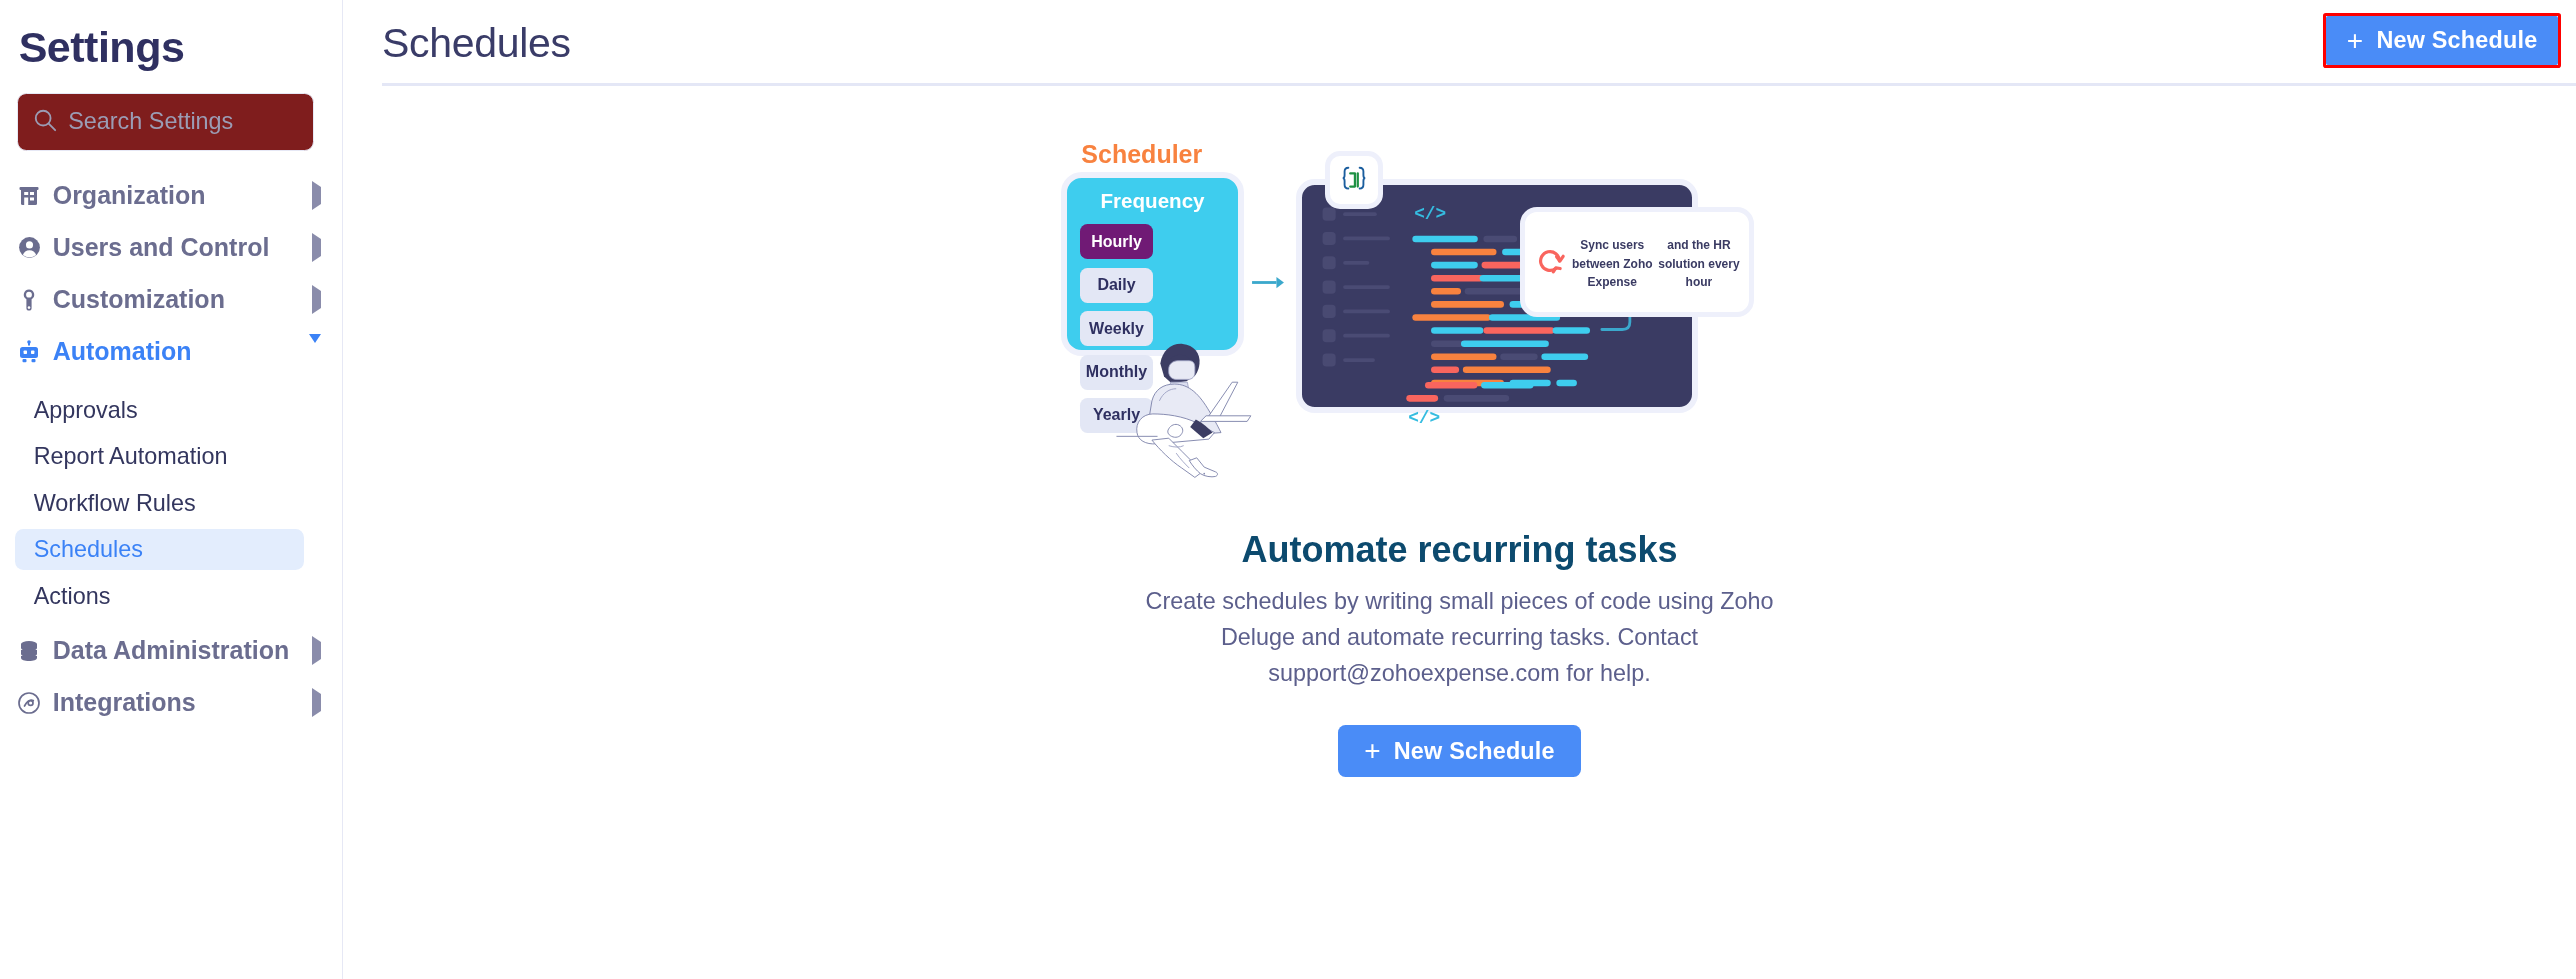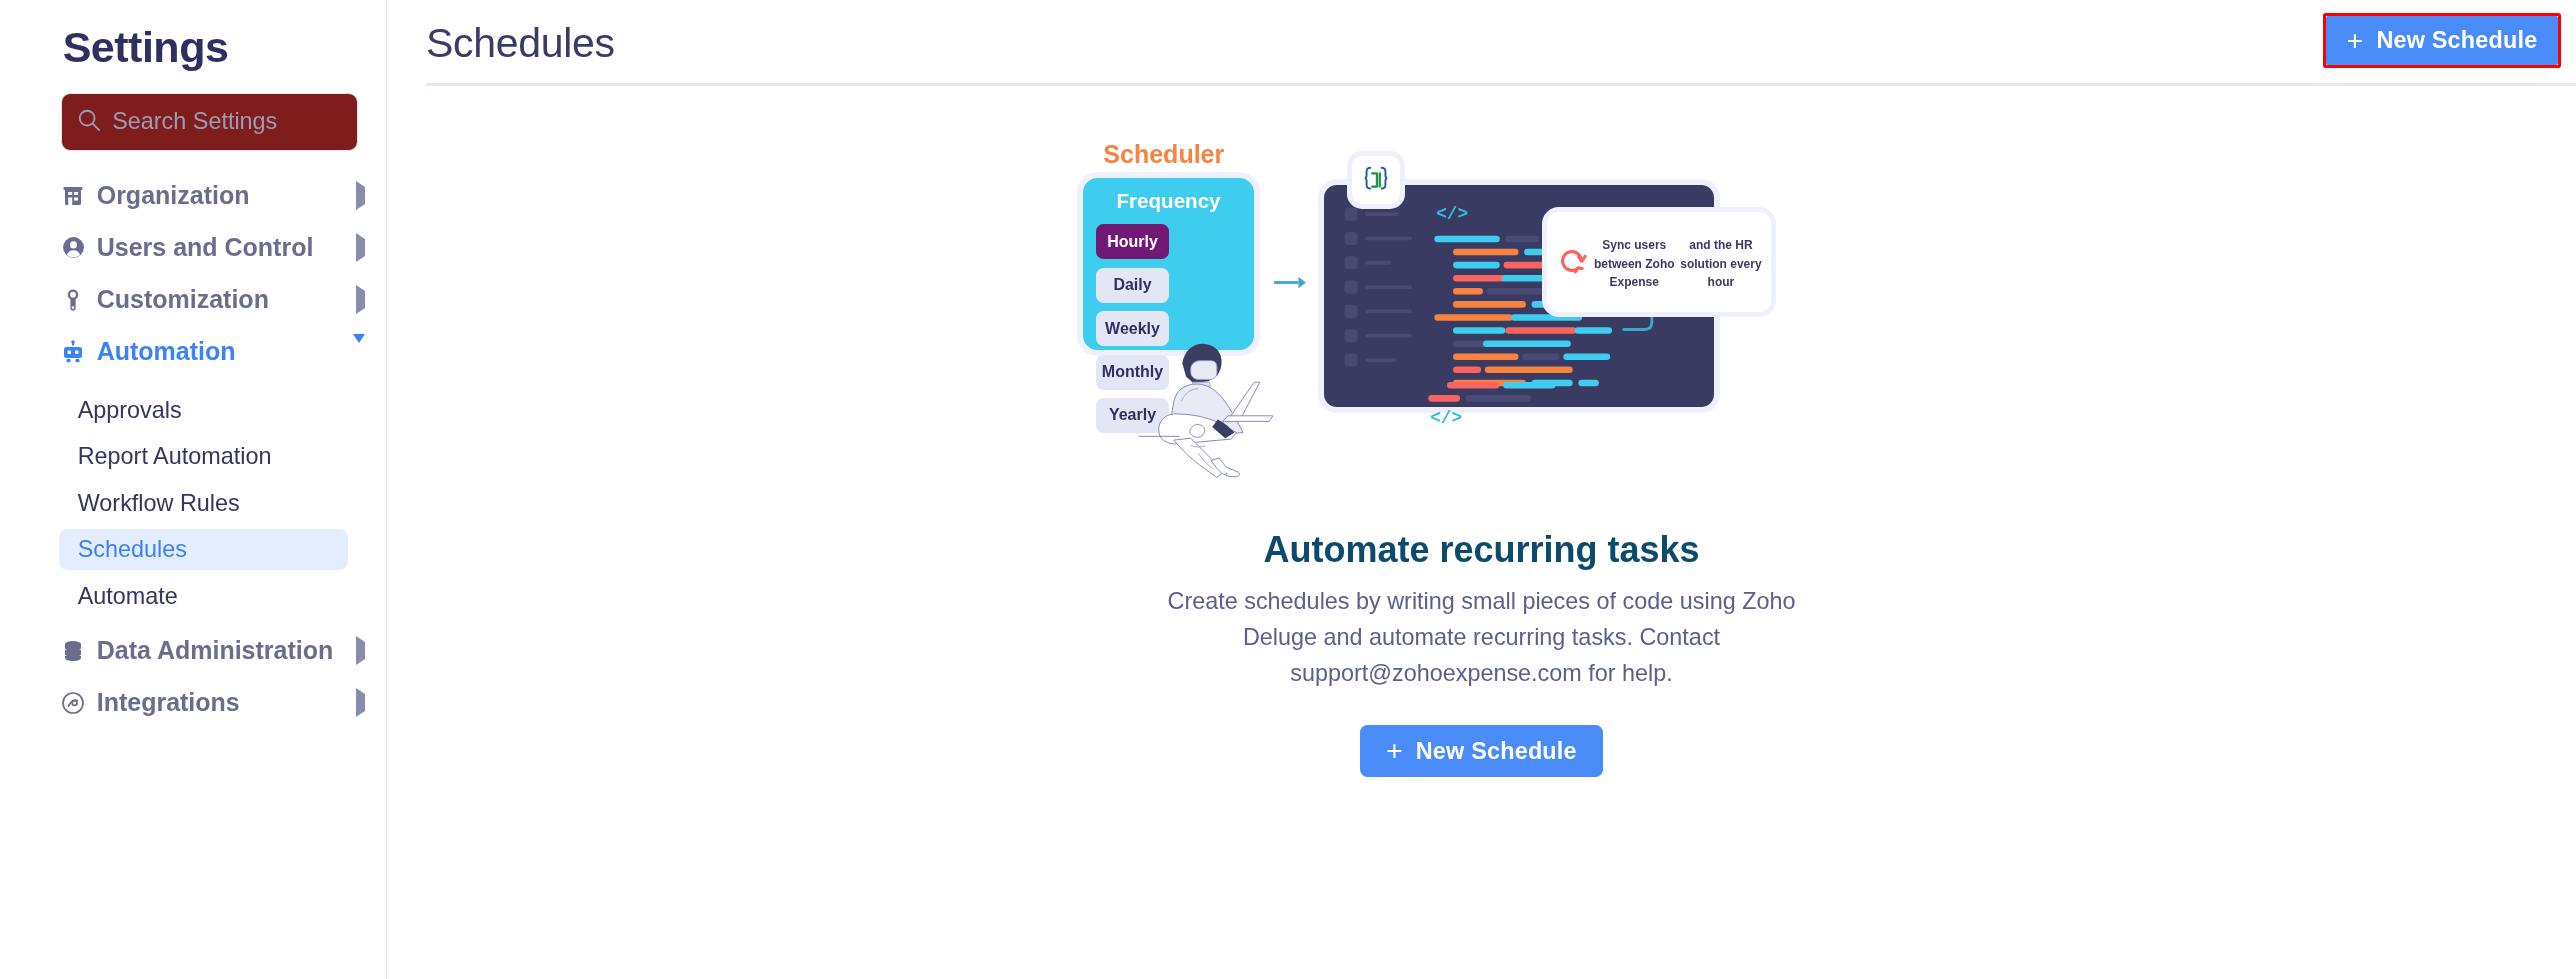--- a/index.html
+++ b/index.html
@@ -2,21 +2,21 @@
 <html style="font-size:15px"><head>
 <meta charset="utf-8">
 <style>
   * { box-sizing: border-box; margin: 0; padding: 0; }
   html, body {
     width: 2576px; height: 980px;
     background: #ffffff;
     font-family: "Liberation Sans", sans-serif;
     overflow: hidden;
   }
-  .app { display: flex; width: 2576px; height: 980px; padding-left: 44px; }
+  .app { display: flex; width: 2576px; height: 980px; }
 
   
   .sidebar {
     width: 343px; height: 980px;
     background: #ffffff;
     border-right: 1.9px solid #e6e8f5;
     padding: 0 0 0 0;
     flex: 0 0 343px;
     position: relative;
   }
@@ -100,21 +100,21 @@
     justify-content: flex-end;
   }
   .illus { position: relative; width: 841px; height: 421px; }
 
   
   .sched-label {
     position: absolute; left: 9.3px; top: 26px; width: 187px; text-align: center;
     font-size: 25px; font-weight: bold; color: #f8823f;
   }
   .sched-card {
-    position: absolute; left: 16px; top: 58px;
+    position: absolute; left: 22px; top: 58px;
     width: 183px; height: 184px;
     background: #3ecdee; border-radius: 20.6px;
     border: 6.5px solid #eef0fb;
     padding: 11.2px 13px 0 13px;
   }
   .sched-card .freq {
     text-align: center; color: #ffffff;
     font-size: 20.6px; font-weight: bold; margin-bottom: 11.2px;
   }
   .freq-grid { display: flex; flex-wrap: wrap; gap: 8.4px; }
@@ -254,21 +254,21 @@
         <div class="sub-item">
           <span>Report Automation</span>
         </div>
         <div class="sub-item">
           <span>Workflow Rules</span>
         </div>
         <div class="sub-item active">
           <span>Schedules</span>
         </div>
         <div class="sub-item">
-          <span>Automate</span>
+          <span>Actions</span>
         </div>
       </div>
 
       <div class="nav-item" style="margin-top:7.5px;">
         <span class="ico">
           <svg width="24" height="24" viewBox="0 0 24 24">
               <ellipse cx="12" cy="5" rx="8" ry="3" fill="#6b6d8f"></ellipse>
               <path d="M4 5v4c0 1.7 3.6 3 8 3s8-1.3 8-3V5" fill="#6b6d8f"></path>
               <path d="M4 11v4c0 1.7 3.6 3 8 3s8-1.3 8-3v-4" fill="#6b6d8f"></path>
               <path d="M4 17v2c0 1.7 3.6 3 8 3s8-1.3 8-3v-2" fill="#6b6d8f"></path>

